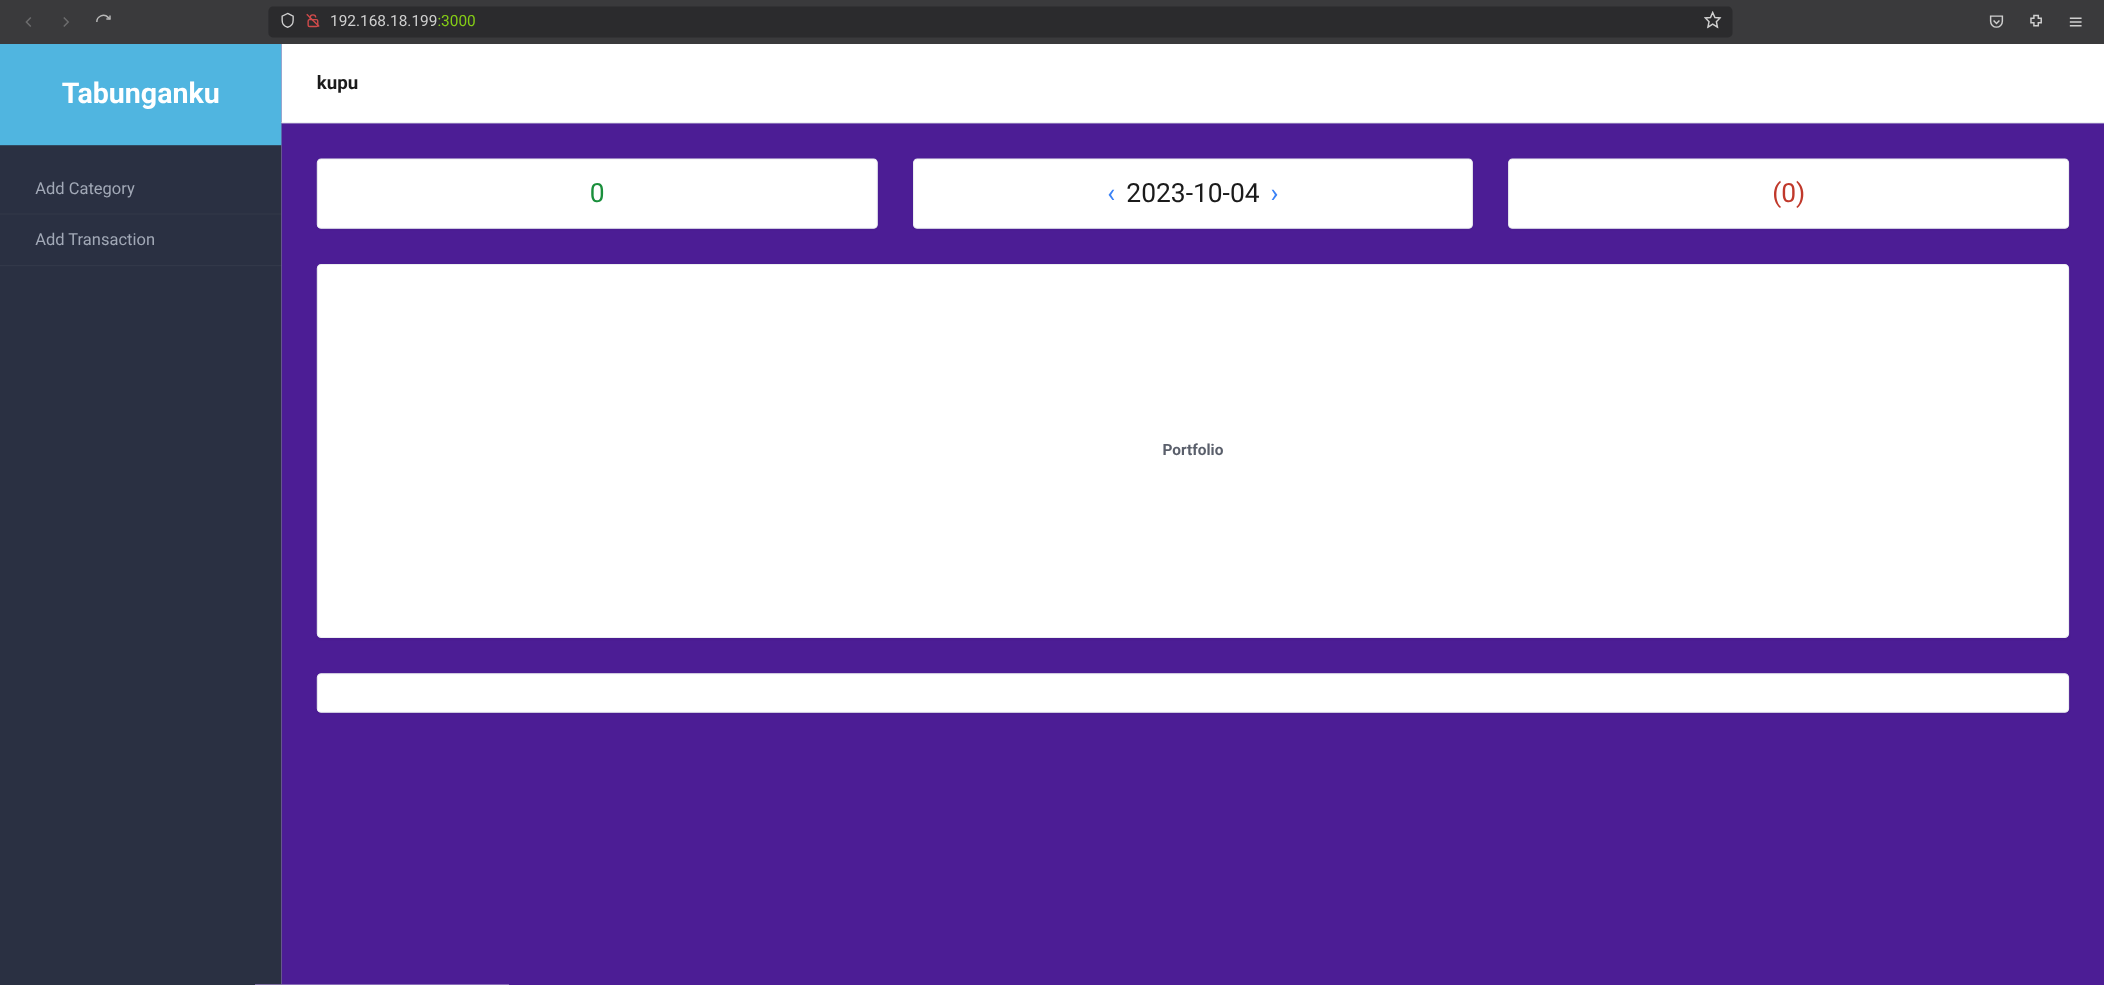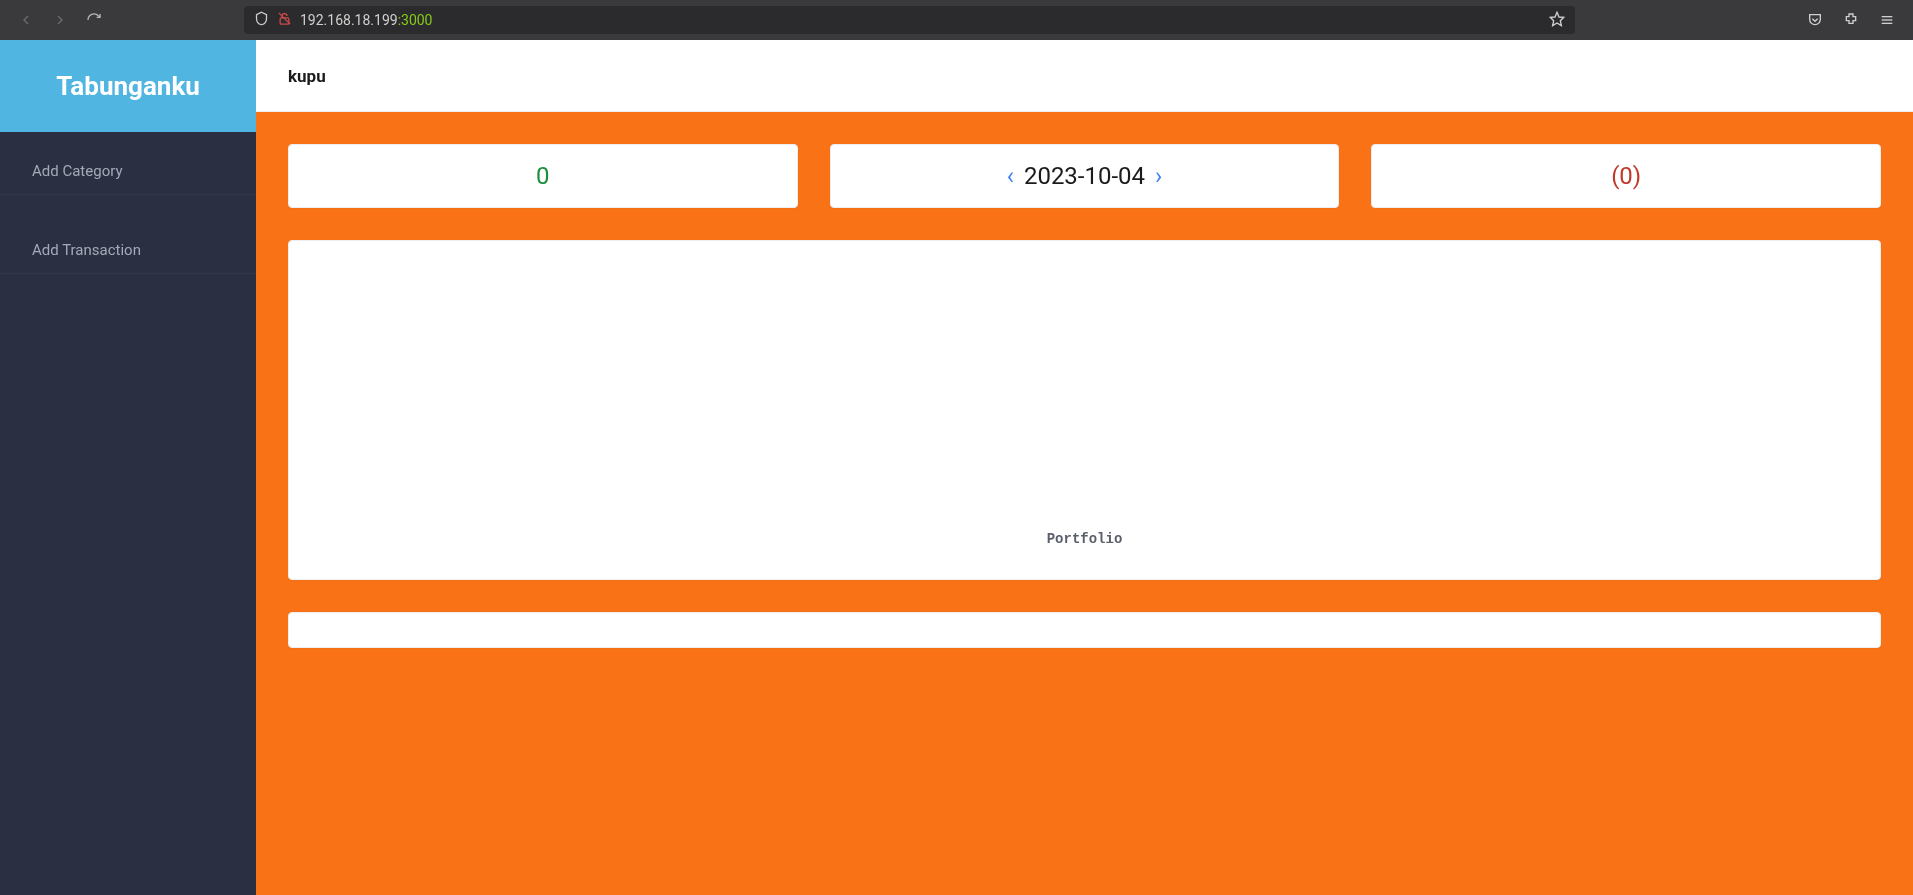--- a/index.html
+++ b/index.html
@@ -55,31 +55,30 @@
   font-weight: 700;
   display: flex;
   align-items: center;
   justify-content: center;
   height: 92px;
 }
 .nav {
   display: flex;
   flex-direction: column;
   padding-top: 16px;
-  gap: 32px;
 }
 .nav-item {
   color: #a2a9b7;
   font-size: 15px;
   padding: 14px 32px;
   border-bottom: 1px solid rgba(255,255,255,0.04);
   cursor: pointer;
 }
 
-.main { flex: 1; display: flex; flex-direction: column; background: #f97316; }
+.main { flex: 1; display: flex; flex-direction: column; background: #4c1d95; }
 .topbar {
   height: 72px;
   background: #ffffff;
   border-bottom: 1px solid #eceef1;
   display: flex;
   align-items: center;
   padding: 0 32px;
 }
 .topbar-title { font-weight: 700; font-size: 17px; color: #1b1b1b; }
 
@@ -111,22 +110,21 @@
 .stat-red { color: #c0392b; }
 .date-wrap { display: flex; align-items: center; gap: 10px; }
 .date-nav { color: #3b82f6; cursor: pointer; font-size: 24px; }
 .date-text { color: #1b1b1b; font-size: 24px; }
 
 .portfolio-card {
   min-height: 340px;
   padding: 32px 0;
   display: flex;
   justify-content: center;
-  align-items: flex-end;
-  font-family: Liberation Mono, monospace;
+  align-items: center;
 }
 .portfolio-title {
   font-weight: 700;
   font-size: 14px;
   color: #5a5f6b;
 }
 .empty-card { height: 36px; }
 </style>
 </head>
 <body>

